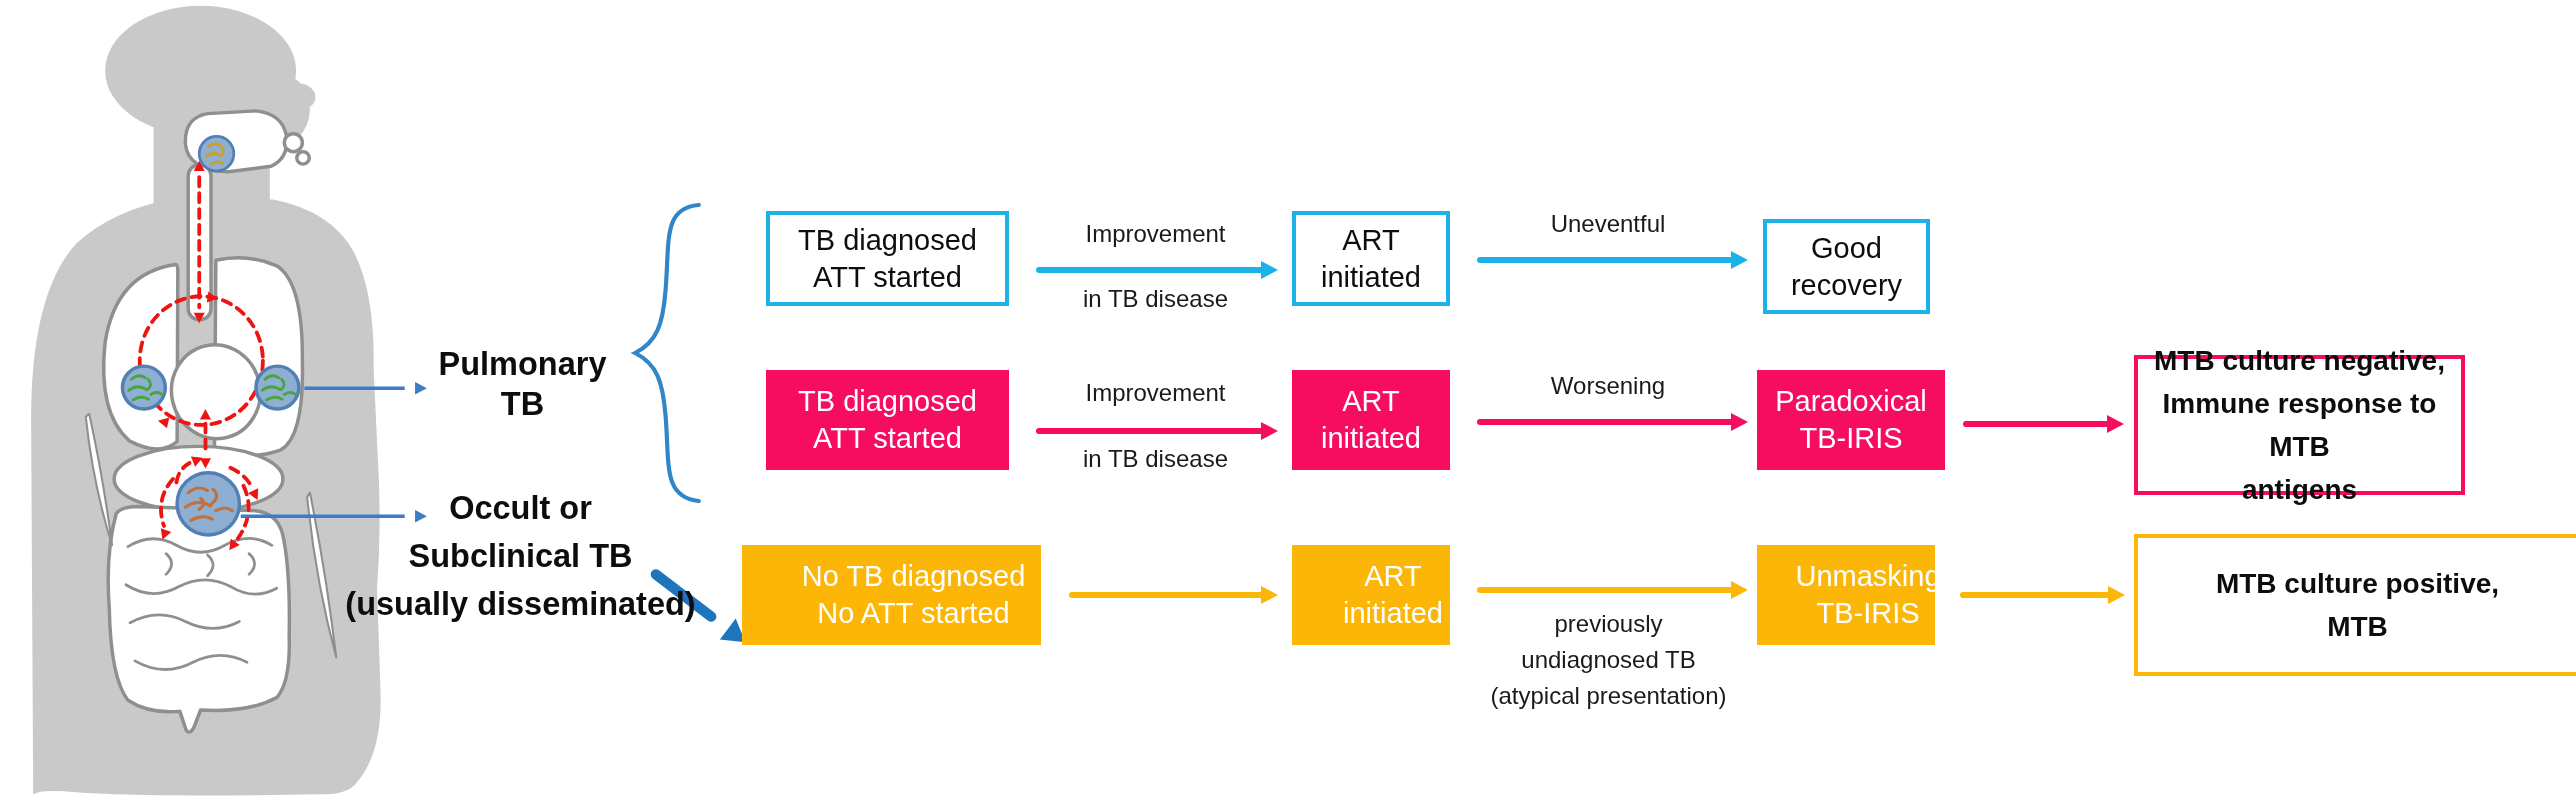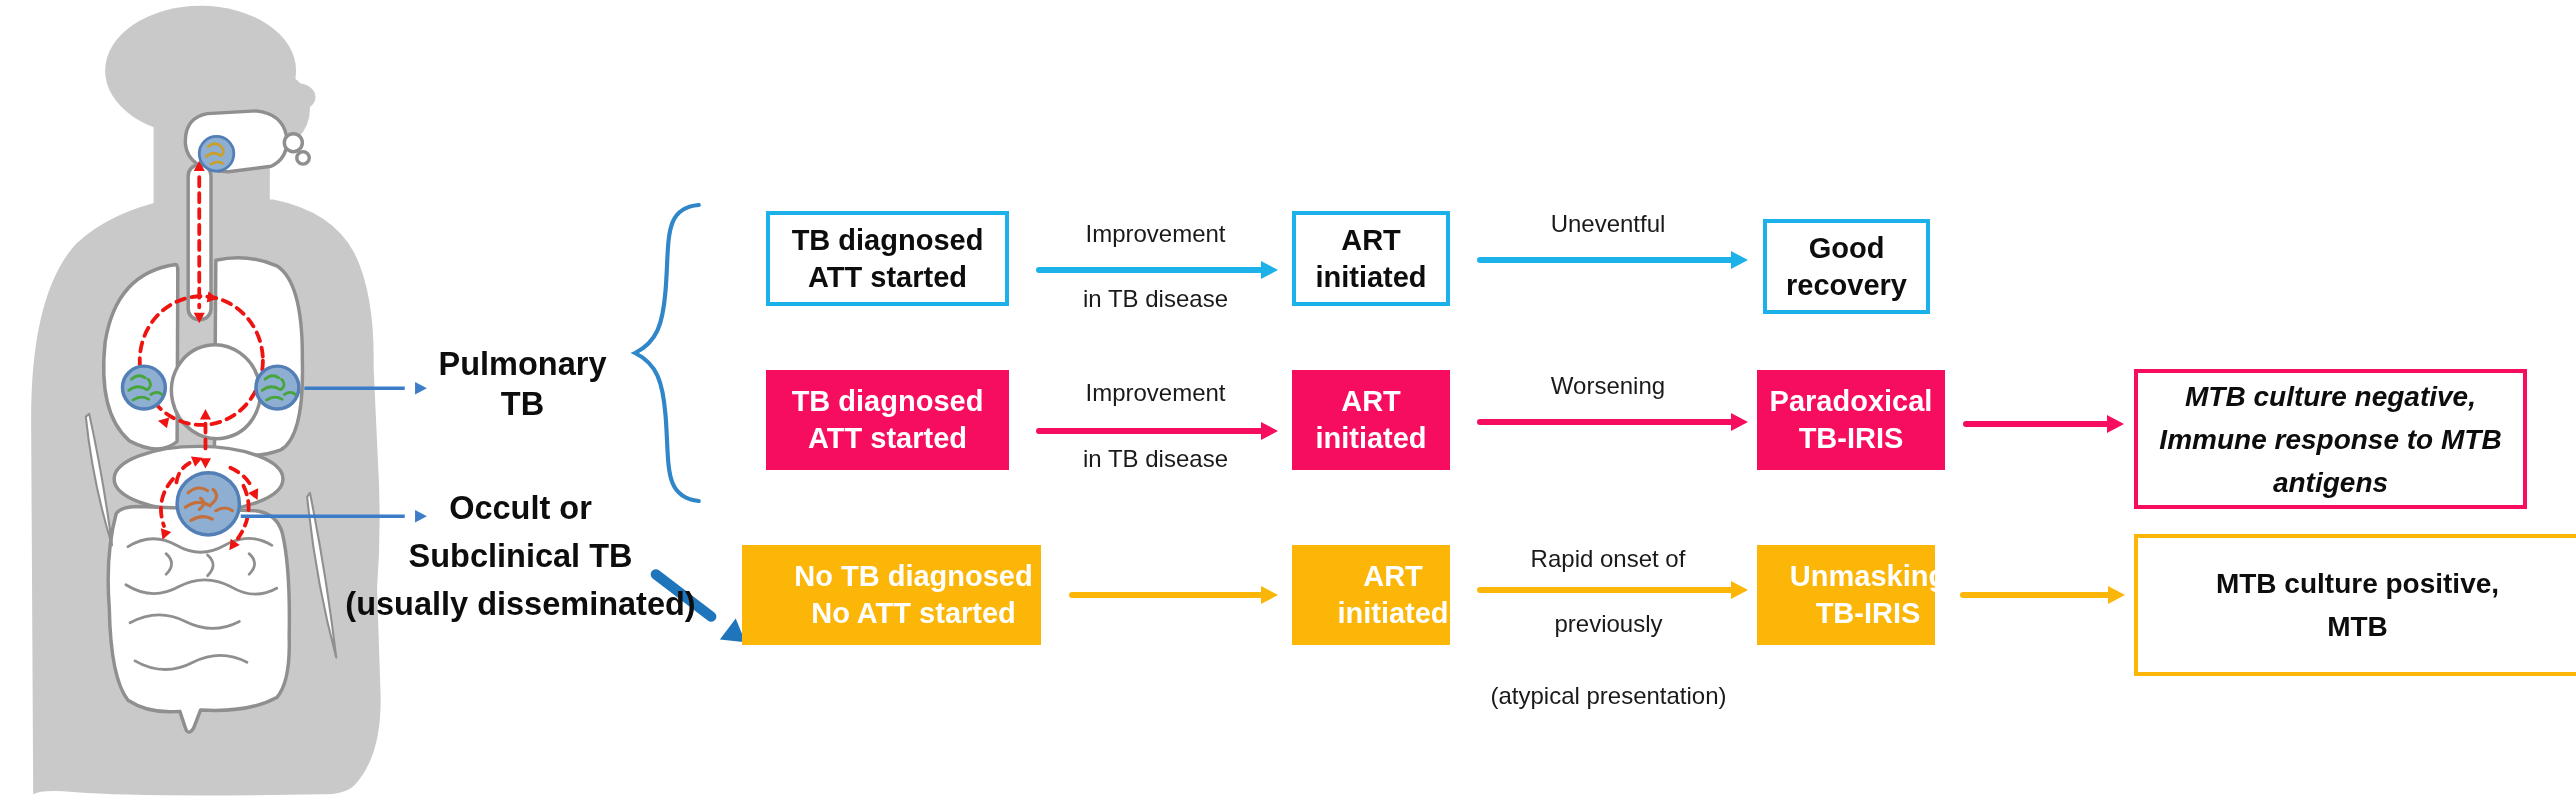--- a/index.html
+++ b/index.html
@@ -16,21 +16,21 @@
   }
   .bodysvg{position:absolute; left:0; top:0;}
   
   .blabel{position:absolute; text-align:center; font-weight:bold; color:#0d0d0d;}
   .blabel div{white-space:nowrap;}
   .lbl-pulmonary{left:367px; top:344px; width:311px; font-size:32.5px; line-height:40px;}
   .lbl-occult{left:332px; top:484px; width:377px; font-size:32.5px; line-height:48px;}
   
   .fbox{
     position:absolute; display:flex; flex-direction:column; align-items:center; justify-content:center;
-    text-align:center; font-weight:bold; font-size:29px; line-height:37px; background:#fff; box-sizing:border-box;
+    text-align:center; font-weight:normal; font-size:29px; line-height:37px; background:#fff; box-sizing:border-box;
   }
   .ol-cyan{border:4.8px solid var(--cyan); color:#0d0d0d;}
   .fill-pink{background:var(--pink); color:#fff;}
   .fill-yellow{background:var(--yellow); color:#fff;padding-left:44px;}
   .outcome{
     position:absolute; display:flex; flex-direction:column; align-items:center; justify-content:center;
     text-align:center; font-weight:bold; font-size:28px; line-height:43px; background:#fff; box-sizing:border-box; color:#0d0d0d;
   }
   .oc-pink{border:4.8px solid var(--pink);}
   .oc-yellow{border:4.8px solid var(--yellow);}
@@ -199,44 +199,44 @@
     <div class="hd"></div>
   </div>
   <div class="fbox fill-pink" style="left:1757px;top:370px;width:188px;height:100px;">
     <span>Paradoxical</span>
     <span>TB-IRIS</span>
   </div>
   <div class="arr c-pink" style="left:1963px;top:414px;width:160px;">
     <div class="sh"></div>
     <div class="hd"></div>
   </div>
-  <div class="outcome oc-pink" style="left:2134px;top:369px;width:393px;height:140px;font-style:italic;">
+  <div class="outcome oc-pink" style="left:2134px;top:355px;width:331px;height:140px;">
     <span>MTB culture negative,</span>
     <span>Immune response to MTB</span>
     <span>antigens</span>
   </div>
 
   <div class="fbox fill-yellow" style="left:742px;top:545px;width:299px;height:100px;">
     <span>No TB diagnosed</span>
     <span>No ATT started</span>
   </div>
   <div class="arr c-yellow" style="left:1069px;top:585px;width:208px;">
     <div class="sh"></div>
     <div class="hd"></div>
   </div>
   <div class="fbox fill-yellow" style="left:1292px;top:545px;width:158px;height:100px;">
     <span>ART</span>
     <span>initiated</span>
   </div>
-  <div class="albl" style="left:1466px;top:545px;width:284px;">Rapid onset of</div>
   <div class="arr c-yellow" style="left:1477px;top:580px;width:270px;">
     <div class="sh"></div>
     <div class="hd"></div>
   </div>
   <div class="albl" style="left:1432px;top:610px;width:353px;">previously</div>
+  <div class="albl" style="left:1432px;top:646px;width:353px;">undiagnosed TB</div>
   <div class="albl" style="left:1432px;top:682px;width:353px;">(atypical presentation)</div>
   <div class="fbox fill-yellow" style="left:1757px;top:545px;width:178px;height:100px;">
     <span>Unmasking</span>
     <span>TB-IRIS</span>
   </div>
   <div class="arr c-yellow" style="left:1960px;top:585px;width:164px;">
     <div class="sh"></div>
     <div class="hd"></div>
   </div>
   <div class="outcome oc-yellow" style="left:2134px;top:534px;width:447px;height:142px;">

